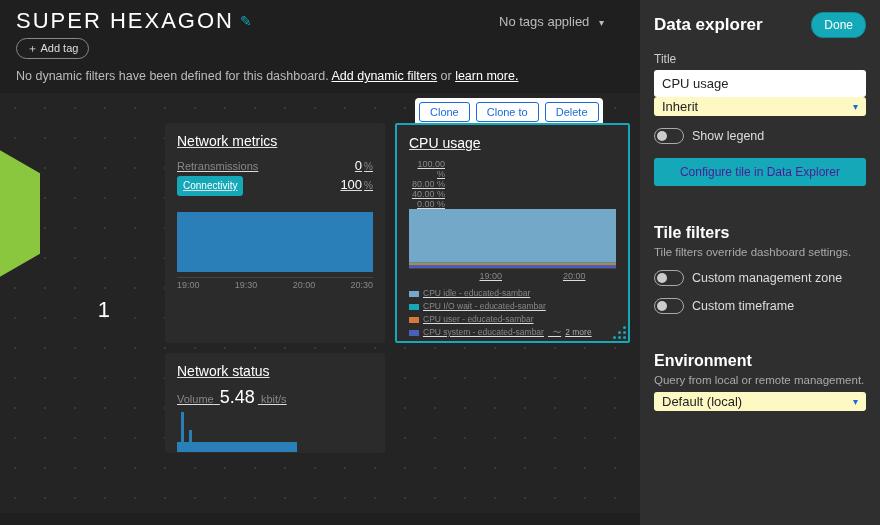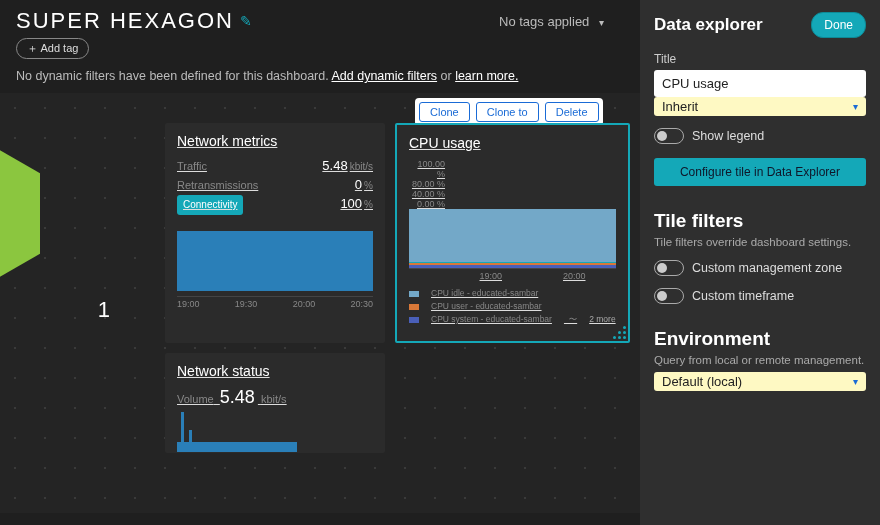--- a/index.html
+++ b/index.html
@@ -35,21 +35,21 @@
   .actions-pop button { background: #fff; border: 1px solid #1a6bd6; color: #1a6bd6; font-size: 11px; padding: 3px 10px; border-radius: 3px; cursor: pointer; }
   .actions-pop::after { content:""; position:absolute; bottom:-5px; left:90px; width:0; height:0; border-left:5px solid transparent; border-right:5px solid transparent; border-top:5px solid #fff; }
   .cpu-chart { display: flex; height: 110px; margin-top: 2px; flex-direction: column; }
   .cpu-ylabels { display: flex; flex-direction: column; justify-content: space-between; font-size: 9px; color: #888; width: 40px; text-align: right; padding-right: 4px; }
   .cpu-plot { flex: 1; position: relative; background: #73a8c8; border-bottom: 1px solid #444; }
   .cpu-plot .sys { position: absolute; left: 0; right: 0; bottom: 0; height: 5%; background: #4a5fb8; }
   .cpu-plot .usr { position: absolute; left: 0; right: 0; bottom: 5%; height: 4%; background: #d87838; }
   .cpu-plot .io  { position: absolute; left: 0; right: 0; bottom: 9%; height: 2%; background: #14a8b8; }
   .cpu-xlabels { display: flex; justify-content: space-around; font-size: 9px; color: #888; margin-left: 40px; margin-top: 2px; }
   .legend { margin-top: 6px; font-size: 8.5px; color: #888; }
-  .legend-item { display: flex; align-items: center; gap: 12px; line-height: 13px; }
+  .legend-item { display: flex; align-items: center; gap: 4px; line-height: 13px; }
   .legend-sw { width: 10px; height: 6px; display: inline-block; }
   .legend-more { color: #aaa; }
   .status-tile { left: 165px; top: 260px; width: 220px; height: 100px; }
   .status-body { display:flex; gap: 20px; font-size: 11px; color:#888; }
   .status-col .big { font-size: 20px; color:#fff; display:inline-block; margin-right:3px; }
   .status-spark { width: 120px; height: 40px; position: relative; margin-top: 4px; }
   .status-spark .bg { position:absolute; left:0; right:0; bottom:0; height:10px; background:#2a7fb8; }
   .status-spark .spike { position:absolute; left:4px; bottom:0; width:3px; height:40px; background:#2a7fb8; }
   .status-spark .spike2 { position:absolute; left:12px; bottom:0; width:3px; height:22px; background:#2a7fb8; }
 
@@ -58,22 +58,22 @@
   .panel-head { display: flex; align-items: center; justify-content: space-between; margin-bottom: 14px; }
   .panel-head h2 { font-size: 17px; color: #fff; font-weight: 600; }
   .done-btn { background: #14a8b8; color: #fff; border: 1px solid #0d8a96; border-radius: 12px; padding: 5px 12px; font-size: 12px; cursor: pointer; }
   .field-label { font-size: 12px; color: #ccc; margin-bottom: 4px; margin-top: 10px; }
   .text-input { width: 100%; background: #fff; color: #222; border: none; border-radius: 3px; padding: 6px 8px; font-size: 13px; }
   .select { width: 100%; background: #fef9c3; color: #222; border: none; border-radius: 3px; padding: 2px 8px; font-size: 13px; display: flex; justify-content: space-between; align-items: center; cursor: pointer; }
   .select .chev { color: #1a6bd6; font-size: 10px; }
   .toggle-row { display: flex; align-items: center; gap: 8px; margin-top: 12px; font-size: 12.5px; color: #ddd; }
   .toggle { width: 30px; height: 16px; border: 1px solid #aaa; border-radius: 10px; position: relative; cursor: pointer; background:transparent; }
   .toggle .knob { width: 10px; height: 10px; background: #ccc; border-radius: 50%; position: absolute; left: 2px; top: 2px; }
-  .config-btn { width: 100%; background: #14a8b8; color: #0f172a; border: none; border-radius: 3px; padding: 7px; font-size: 12px; margin-top: 14px; cursor: pointer; }
-  .section-h { font-size: 19px; color: #fff; font-weight: 600; margin-top: 24px; }
+  .config-btn { width: 100%; background: #14a8b8; color: #4c1d95; border: none; border-radius: 3px; padding: 7px; font-size: 12px; margin-top: 14px; cursor: pointer; }
+  .section-h { font-size: 16px; color: #fff; font-weight: 600; margin-top: 38px; }
   .section-sub { font-size: 11.5px; color: #aaa; margin-top: 4px; margin-bottom: 6px; }
 </style>
 </head>
 <body>
 
 <div class="main">
   <div class="topbar">
     <span class="brand">SUPER HEXAGON</span>
     <span class="pencil">✎</span>
     <div class="tags-drop">
@@ -96,24 +96,20 @@
       <button>Delete</button>
     </div>
 
     <div class="tile hex-tile">
       <div class="hexagon"></div>
       <div class="hex-count">1</div>
     </div>
 
     <div class="tile net-tile">
       <div class="tile-title">Network metrics</div>
-      <div class="net-row">
-          <span>Traffic</span>
-          <span><span class="val">5.48</span><span class="unit">kbit/s</span></span>
-        </div>
       <div class="net-row">
           <span>Retransmissions</span>
           <span><span class="val">0</span><span class="unit">%</span></span>
         </div>
       <div class="net-row">
           <span class="chip">Connectivity</span>
           <span><span class="val">100</span><span class="unit">%</span></span>
         </div>
       <div class="sparkline">
         <div class="fill"></div>
@@ -142,20 +138,24 @@
         </div>
       </div>
       <div class="cpu-xlabels">
         <span>19:00</span>
         <span>20:00</span>
       </div>
       <div class="legend">
         <div class="legend-item">
             <span class="legend-sw" style="background:#73a8c8"></span>
             <span>CPU idle - educated-sambar</span>
+          </div>
+        <div class="legend-item">
+            <span class="legend-sw" style="background:#14a8b8"></span>
+            <span>CPU I/O wait - educated-sambar</span>
           </div>
         <div class="legend-item">
             <span class="legend-sw" style="background:#d87838"></span>
             <span>CPU user - educated-sambar</span>
           </div>
         <div class="legend-item"><span class="legend-sw" style="background:#4a5fb8"></span><span>CPU system - educated-sambar</span>&nbsp;&nbsp;〜 <span class="legend-more">2 more</span></div>
       </div>
       <div class="cpu-drag">
         <span style="right:0;bottom:0"></span>
           <span style="right:5px;bottom:0"></span>

